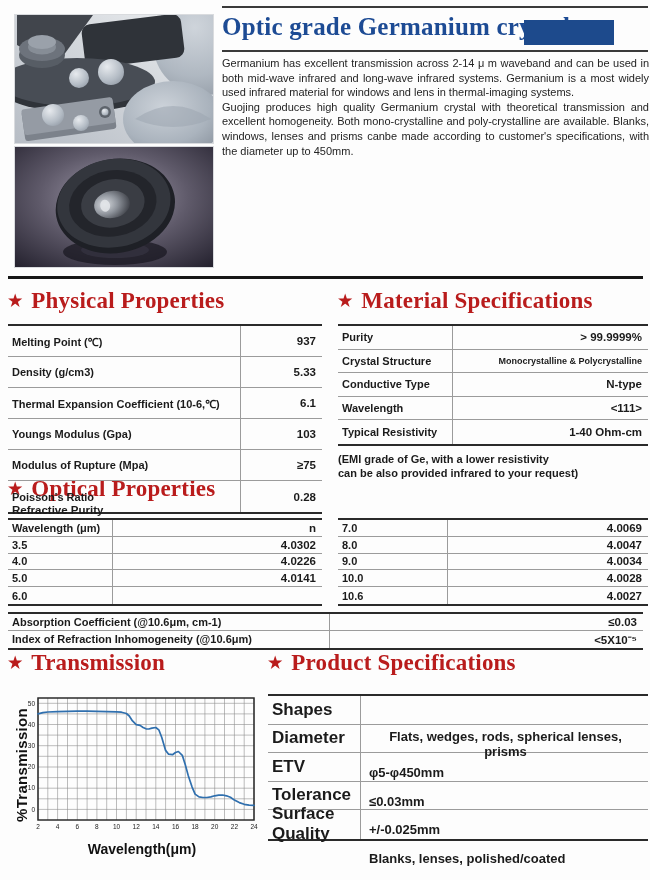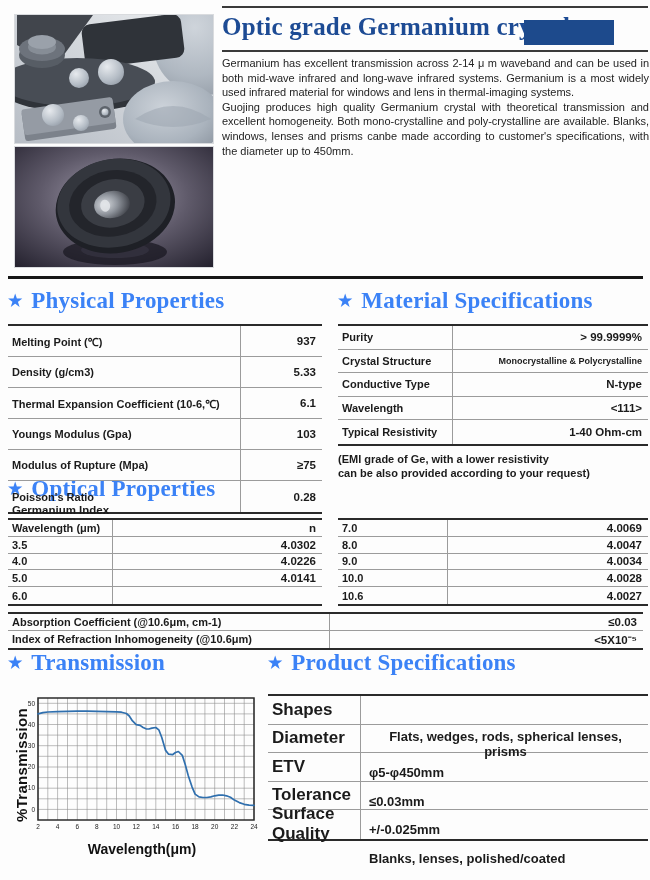--- a/index.html
+++ b/index.html
@@ -19,21 +19,21 @@
   #title{position:absolute;left:222px;top:13px;font-family:"Liberation Serif",serif;
          font-weight:bold;font-size:25px;color:#1d4b94;letter-spacing:.2px;white-space:nowrap;}
   #title-rect{position:absolute;left:524px;top:20px;width:90px;height:25px;background:#1d4a8c;}
   #intro{position:absolute;left:222px;top:56px;width:427px;font-size:11px;line-height:14.6px;
          color:#242424;text-align:justify;}
   #intro p{margin:0;}
 
   #main-divider{position:absolute;left:8px;top:276px;width:635px;height:3px;background:#161616;}
 
   
-  .sec-head{position:absolute;color:#3b82f6;font-family:"Liberation Serif",serif;font-weight:bold;white-space:nowrap;}
+  .sec-head{position:absolute;color:#b91c1c;font-family:"Liberation Serif",serif;font-weight:bold;white-space:nowrap;}
   .sec-head .star{font-size:16px;margin-right:9px;position:relative;top:-2px;}
   .sec-head .sec-title{font-size:23px;letter-spacing:.2px;}
   #head-physical{left:8px;top:288px;}
   #head-material{left:338px;top:288px;}
   #head-optical{left:8px;top:476px;}
   #head-transmission{left:8px;top:650px;}
   #head-product{left:268px;top:650px;}
 
   
   .tbl{position:absolute;border-top:2px solid #2a2a2a;border-bottom:2px solid #2a2a2a;}
@@ -223,24 +223,24 @@
         <div class="t-label">Wavelength</div>
         <div class="t-val">&lt;111&gt;</div>
       </div>
       <div class="t-row">
         <div class="t-label">Typical Resistivity</div>
         <div class="t-val">1-40 Ohm-cm</div>
       </div>
     </div>
   <div id="note-material">
     <span>(EMI grade of Ge, with a lower resistivity</span><br>
-    <span>can be also provided according to your request)</span>
-  </div>
-
-  <div id="lbl-refractive">Germanium Index</div>
+    <span>can be also provided infrared to your request)</span>
+  </div>
+
+  <div id="lbl-refractive">Refractive Purity</div>
   <div class="tbl" id="tbl-ref-left">
       <div class="t-row">
         <div class="t-label">Wavelength (μm)</div>
         <div class="t-val">n</div>
       </div>
       <div class="t-row">
         <div class="t-label">3.5</div>
         <div class="t-val">4.0302</div>
       </div>
       <div class="t-row">

